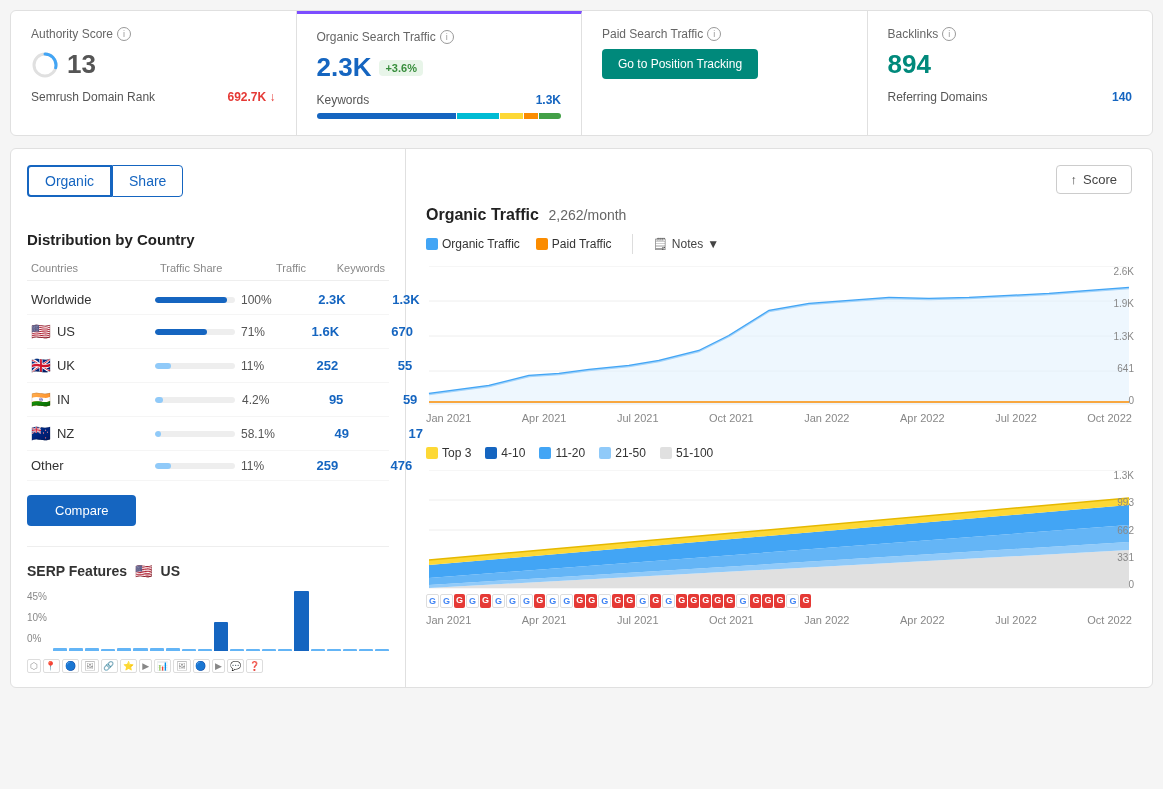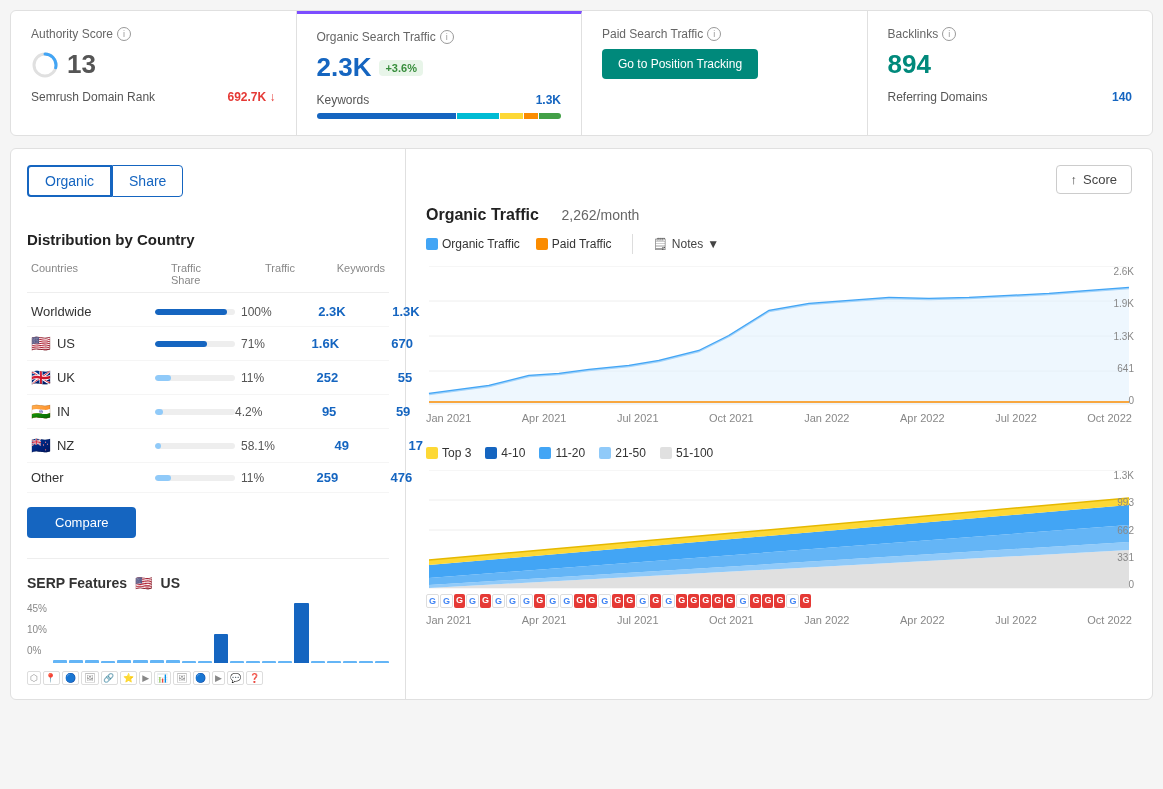--- a/index.html
+++ b/index.html
@@ -40,21 +40,21 @@
     
     .left-panel { width: 395px; border-right: 1px solid #e0e0e0; padding: 16px; flex-shrink: 0; }
     
     .tab-row { display: flex; gap: 0; margin-bottom: 20px; }
     .tab-btn { padding: 6px 16px; font-size: 14px; border: 1px solid #1565c0; cursor: pointer; background: #fff; color: #1565c0; }
     .tab-btn.active { background: #fff; color: #1565c0; border: 2px solid #1565c0; border-radius: 4px 0 0 4px; }
     .tab-btn:last-child { border-radius: 0 4px 4px 0; }
     
     .section-title { font-size: 15px; font-weight: 700; color: #222; margin-bottom: 14px; }
     
-    .table-header { display: grid; grid-template-columns: 120px 1fr 70px 70px; gap: 20px; font-size: 11px; color: #888; padding: 0 4px 6px; border-bottom: 1px solid #eee; margin-bottom: 4px; }
+    .table-header { display: grid; grid-template-columns: 120px 1fr 70px 70px; gap: 9px; font-size: 11px; color: #888; padding: 0 4px 6px; border-bottom: 1px solid #eee; margin-bottom: 4px; }
     .table-row { display: grid; grid-template-columns: 120px 1fr 70px 70px; gap: 4px; align-items: center; padding: 7px 4px; border-bottom: 1px solid #f5f5f5; }
     .country-cell { display: flex; align-items: center; gap: 6px; font-size: 13px; }
     .flag { font-size: 16px; }
     .traffic-bar { height: 6px; border-radius: 3px; background: #eee; overflow: hidden; }
     .traffic-fill { height: 100%; background: #1565c0; border-radius: 3px; }
     .traffic-fill.short { background: #90caf9; }
     .pct { font-size: 12px; color: #555; }
     .traffic-val { color: #1565c0; font-weight: 600; font-size: 13px; text-align: right; }
     .keywords-val { color: #1565c0; font-weight: 600; font-size: 13px; text-align: right; }
     
@@ -65,21 +65,21 @@
     .serp-chart { height: 80px; position: relative; }
     
     
     .right-panel { flex: 1; padding: 16px 20px; }
     
     .right-header { display: flex; justify-content: space-between; align-items: center; margin-bottom: 14px; }
     .export-btn { border: 1px solid #ccc; background: #fff; padding: 6px 14px; border-radius: 4px; cursor: pointer; font-size: 13px; color: #444; display: flex; align-items: center; gap: 6px; }
     
     .section-title-row { display: flex; justify-content: space-between; align-items: center; margin-bottom: 10px; }
     .traffic-section-title { font-size: 16px; font-weight: 700; color: #222; }
-    .traffic-section-sub { font-size: 14px; color: #666; font-weight: 400; margin-left: 19px; }
+    .traffic-section-sub { font-size: 14px; color: #666; font-weight: 400; margin-left: 6px; }
     .time-filters { display: flex; gap: 8px; font-size: 13px; color: #888; }
     .time-filter { cursor: pointer; padding: 2px 4px; }
     .time-filter.active { color: #1565c0; font-weight: 700; border-bottom: 2px solid #1565c0; }
     
     .legend-row { display: flex; align-items: center; gap: 16px; margin-bottom: 12px; font-size: 12px; }
     .legend-item { display: flex; align-items: center; gap: 4px; cursor: pointer; }
     .legend-dot { width: 12px; height: 12px; border-radius: 2px; }
     .legend-separator { width: 1px; height: 20px; background: #ddd; margin: 0 4px; }
     .notes-btn { display: flex; align-items: center; gap: 4px; cursor: pointer; border: none; background: none; font-size: 12px; color: #444; }
     
@@ -238,21 +238,21 @@
         <div class="keywords-val">55</div>
       </div>
 
       
       <div class="table-row">
         <div class="country-cell">
           <span class="flag">🇮🇳</span>
           <span>IN</span>
         </div>
         <div>
-          <div style="display:flex;align-items:center;gap:0">
+          <div style="display:flex;align-items:center;gap:7px">
             <div class="traffic-bar" style="width:80px;flex:1">
                 <div class="traffic-fill short" style="width:10%"></div>
               </div>
             <span class="pct">4.2%</span>
           </div>
         </div>
         <div class="traffic-val">95</div>
         <div class="keywords-val">59</div>
       </div>
 

